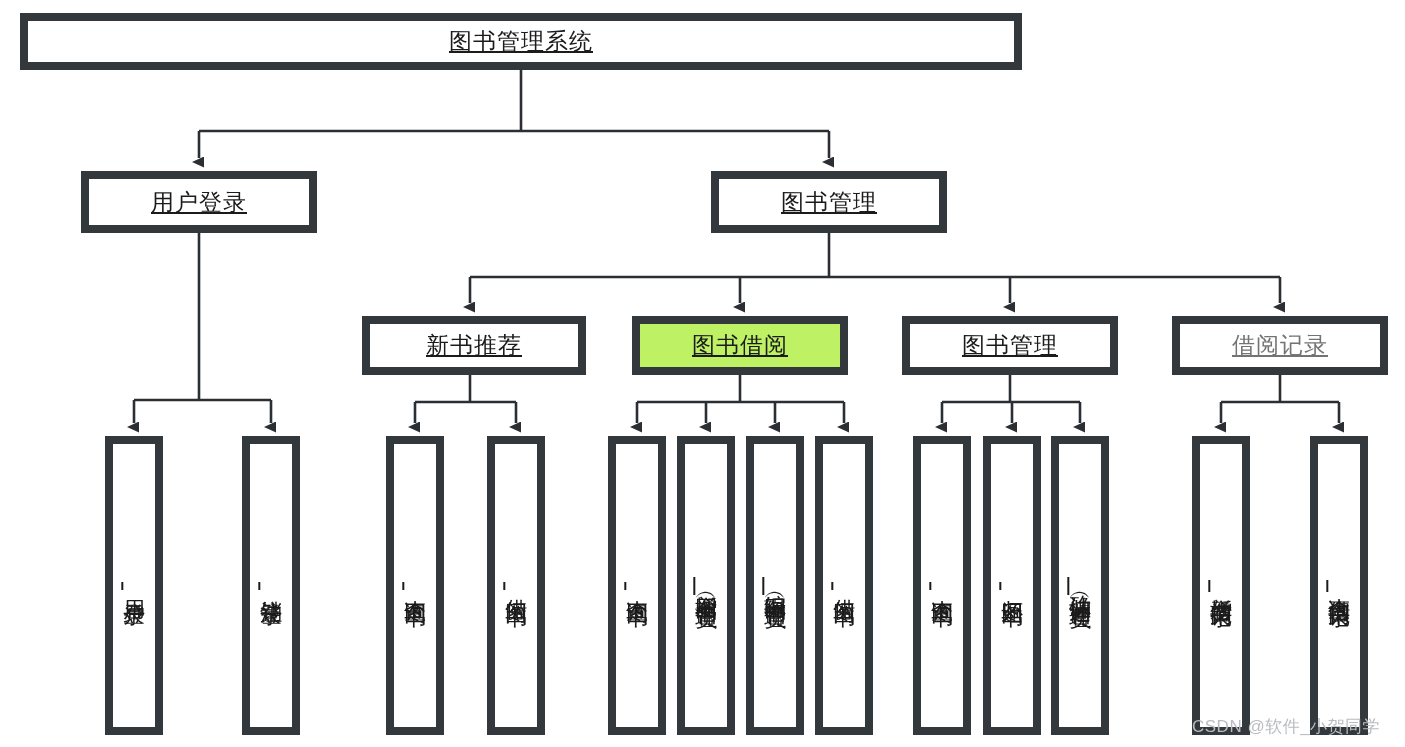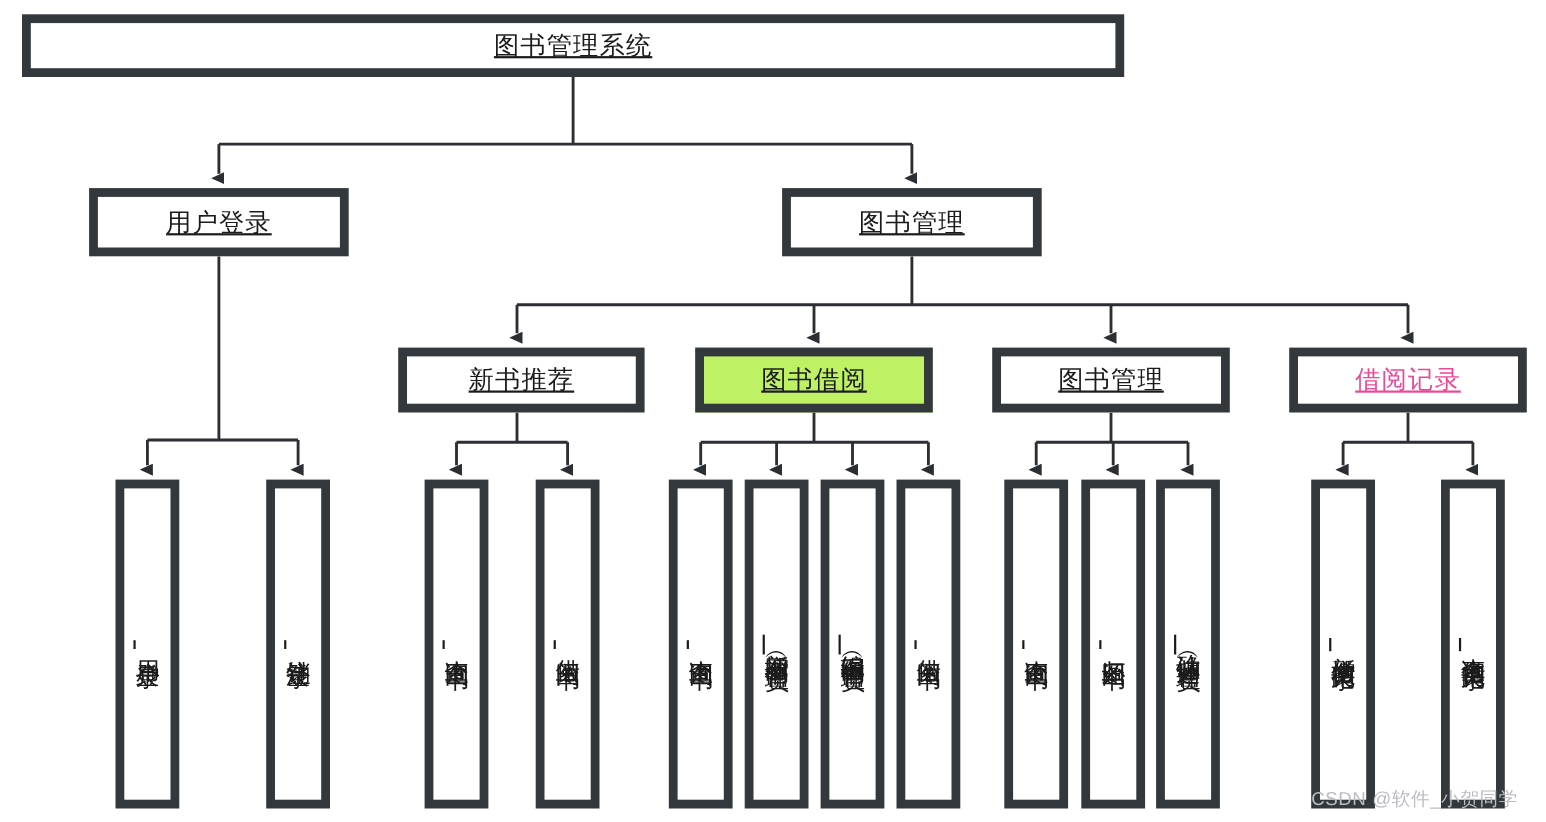--- a/index.html
+++ b/index.html
@@ -114,21 +114,21 @@
   </svg>
 
   <div class="node node-h" style="left: 20px; top: 13px; width: 1002px; height: 57px; border-color: rgb(51, 56, 61); background: rgb(255, 255, 255); color: rgb(27, 27, 27);">图书管理系统</div>
 
   <div class="node node-h" style="left: 81px; top: 171px; width: 236px; height: 62px; border-color: rgb(51, 56, 61); background: rgb(255, 255, 255); color: rgb(27, 27, 27);">用户登录</div>
   <div class="node node-h" style="left: 711px; top: 171px; width: 236px; height: 62px; border-color: rgb(51, 56, 61); background: rgb(255, 255, 255); color: rgb(27, 27, 27);">图书管理</div>
 
   <div class="node node-h" style="left: 362px; top: 316px; width: 224px; height: 59px; border-color: rgb(51, 56, 61); background: rgb(255, 255, 255); color: rgb(27, 27, 27);">新书推荐</div>
   <div class="node node-h" style="left: 632px; top: 316px; width: 216px; height: 59px; border-color: rgb(51, 56, 61); background: #bef264; color: rgb(27, 27, 27);">图书借阅</div>
   <div class="node node-h" style="left: 902px; top: 316px; width: 216px; height: 59px; border-color: rgb(51, 56, 61); background: rgb(255, 255, 255); color: rgb(27, 27, 27);">图书管理</div>
-  <div class="node node-h" style="left: 1172px; top: 316px; width: 216px; height: 59px; border-color: rgb(51, 56, 61); background: rgb(255, 255, 255); color: #ec4899;">借阅记录</div>
+  <div class="node node-h" style="left: 1172px; top: 316px; width: 216px; height: 59px; border-color: rgb(51, 56, 61); background: rgb(255, 255, 255); color: #737373;">借阅记录</div>
 
   <div class="node node-v" style="left: 105px; top: 436px; width: 58px; height: 299px; border-color: rgb(51, 56, 61); background: rgb(255, 255, 255); color: rgb(27, 27, 27);">用户登录</div>
   <div class="node node-v" style="left: 242px; top: 436px; width: 58px; height: 299px; border-color: rgb(51, 56, 61); background: rgb(255, 255, 255); color: rgb(27, 27, 27);">注销登录</div>
   <div class="node node-v" style="left: 386px; top: 436px; width: 58px; height: 299px; border-color: rgb(51, 56, 61); background: rgb(255, 255, 255); color: rgb(27, 27, 27);">查询图书</div>
   <div class="node node-v" style="left: 487px; top: 436px; width: 58px; height: 299px; border-color: rgb(51, 56, 61); background: rgb(255, 255, 255); color: rgb(27, 27, 27);">借阅图书</div>
   <div class="node node-v" style="left: 608px; top: 436px; width: 58px; height: 299px; border-color: rgb(51, 56, 61); background: rgb(255, 255, 255); color: rgb(27, 27, 27);">查询图书</div>
   <div class="node node-v" style="left: 677px; top: 436px; width: 58px; height: 299px; border-color: rgb(51, 56, 61); background: rgb(255, 255, 255); color: rgb(27, 27, 27);">新增图书（管理员）</div>
   <div class="node node-v" style="left: 746px; top: 436px; width: 58px; height: 299px; border-color: rgb(51, 56, 61); background: rgb(255, 255, 255); color: rgb(27, 27, 27);">编辑图书（管理员）</div>
   <div class="node node-v" style="left: 815px; top: 436px; width: 58px; height: 299px; border-color: rgb(51, 56, 61); background: rgb(255, 255, 255); color: rgb(27, 27, 27);">借阅图书</div>
   <div class="node node-v" style="left: 913px; top: 436px; width: 58px; height: 299px; border-color: rgb(51, 56, 61); background: rgb(255, 255, 255); color: rgb(27, 27, 27);">查询图书</div>

